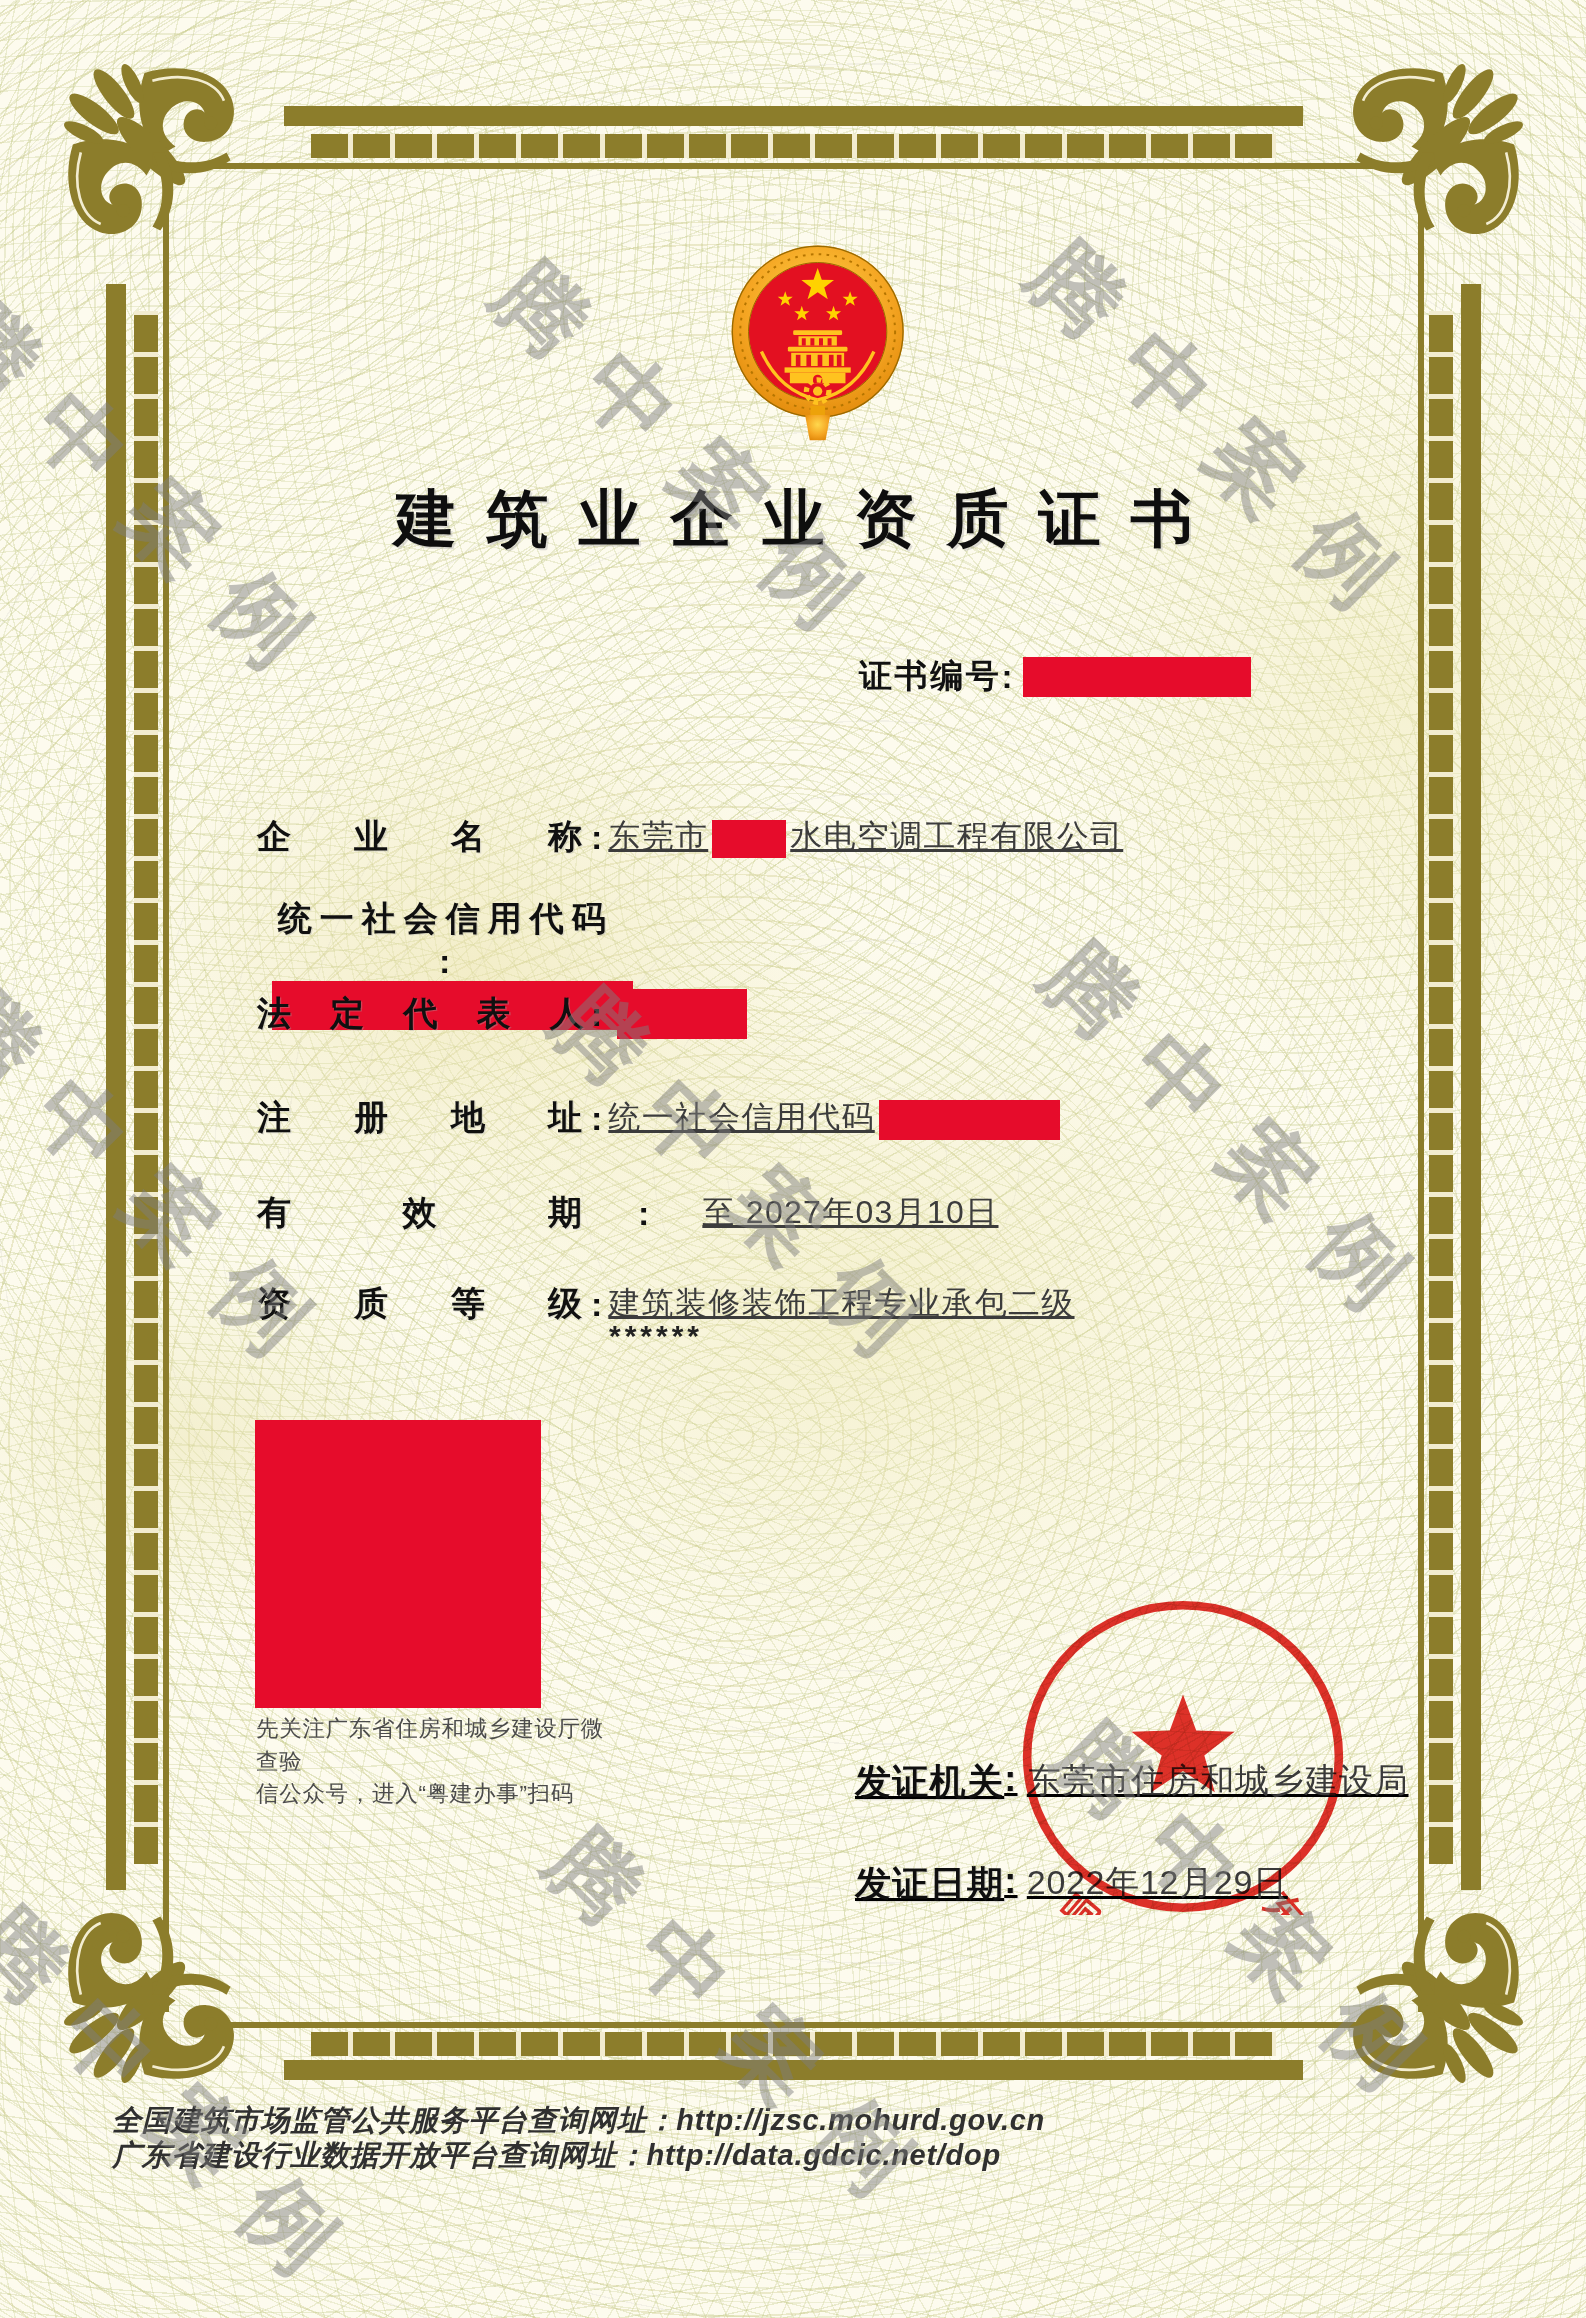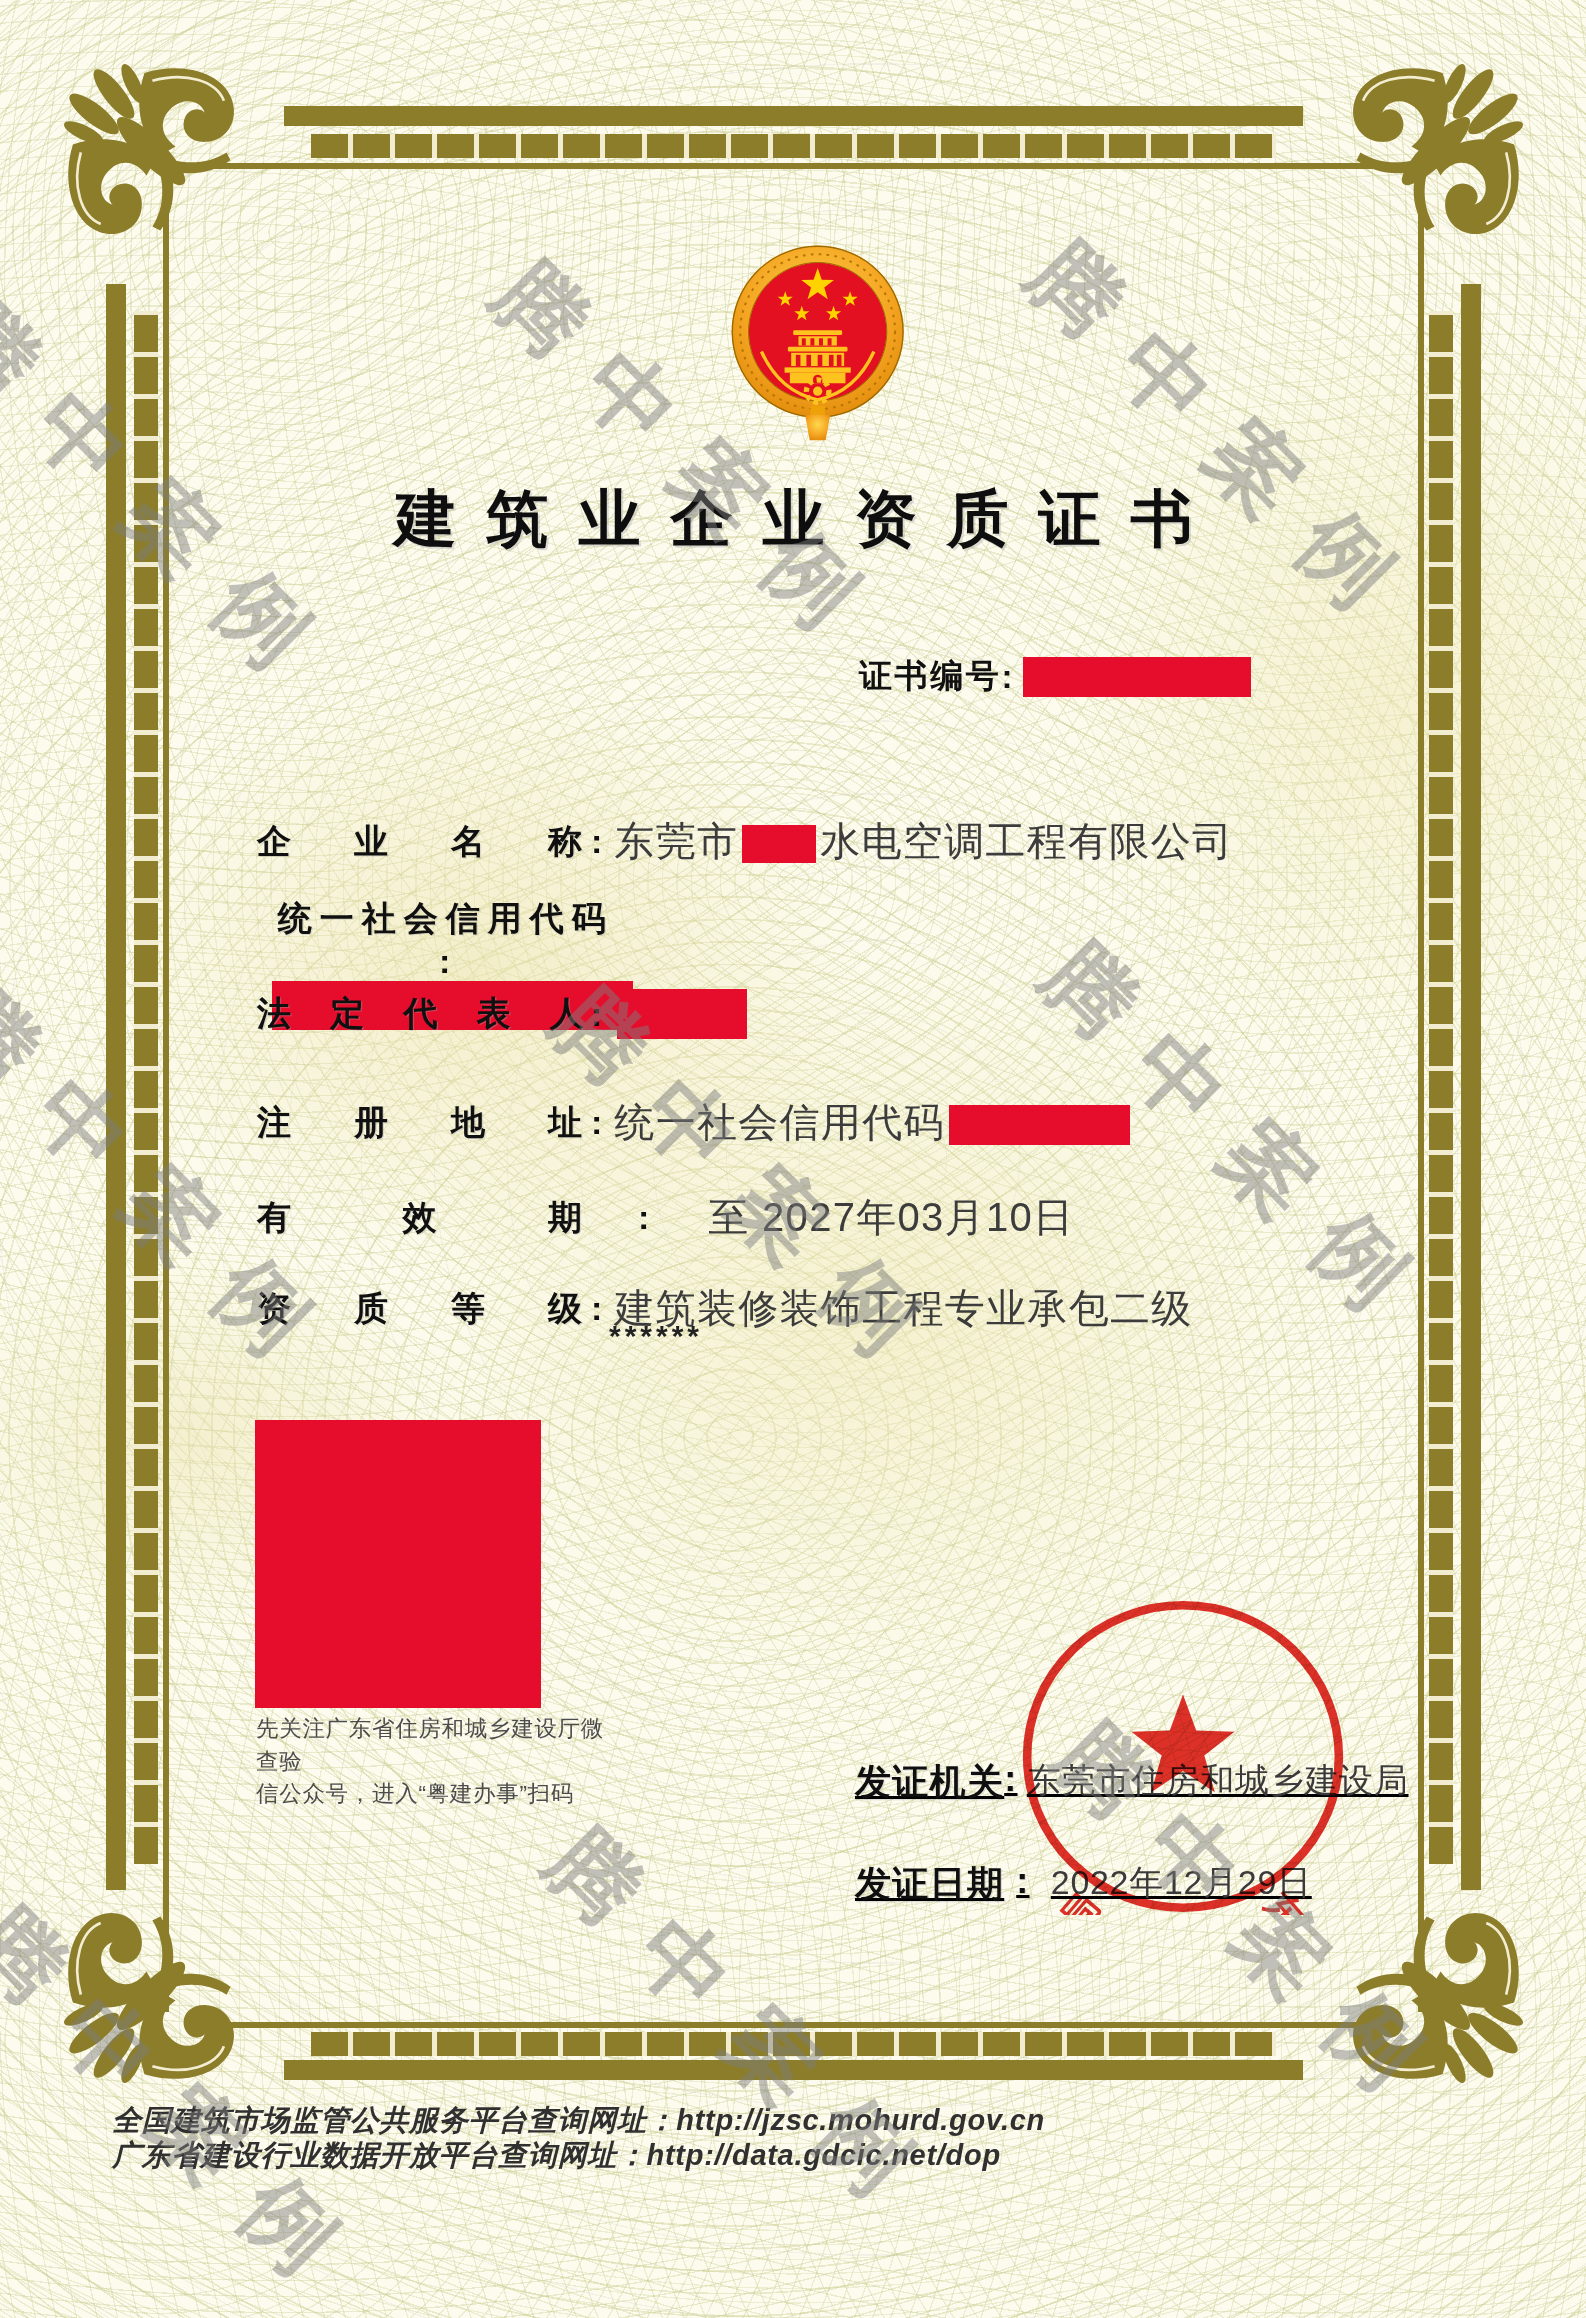--- a/index.html
+++ b/index.html
@@ -49,34 +49,34 @@
     text-shadow:2px 2px 0 rgba(160,160,160,.35);}
   .certno{position:absolute;left:859px;top:654px;display:flex;align-items:center;z-index:12;}
   .certno-label{font-size:33px;font-weight:bold;color:#111;letter-spacing:2.6px;}
   .redblock{background:#e60c2b;display:inline-block;}
   .certno-block{width:228px;height:40px;margin-left:8px;}
   .row{position:absolute;left:257px;display:flex;align-items:center;z-index:10;white-space:nowrap;}
   .lbl{display:inline-block;width:334px;font-size:34px;font-weight:bold;color:#101010;
     text-shadow:1.3px 1.3px 0 rgba(170,170,170,.35);}
   .ls22{letter-spacing:14.5px;} .ls12{letter-spacing:8px;} .ls4{letter-spacing:2.6px;}
   .colon{font-size:34px;font-weight:bold;color:#101010;}
-  .val{font-size:40px;color:#3c3c3c;margin-left:12px;letter-spacing:1.3px;}
+  .val{font-size:32px;color:#3c3c3c;margin-left:6px;letter-spacing:1.3px;text-decoration:underline;}
   .r-company{top:814px;} .r-credit{top:896px;flex-direction:column;} .r-legal{top:989px;}
   .r-address{top:1095px;} .r-validity{top:1190px;gap:47px;} .r-grade{top:1281px;}
   .blk-company{width:74px;height:38px;vertical-align:middle;margin:0 4px;}
   .blk-credit{width:361px;height:49px;margin-left:14.5px;}
   .blk-legal{width:130px;height:50px;margin-left:14.5px;}
   .blk-address{width:181px;height:40px;vertical-align:middle;margin-left:4px;}
   .grade2{position:absolute;left:609px;top:1319px;font-size:30px;font-weight:bold;color:#222;
     letter-spacing:4px;z-index:10;}
   .qr-block{position:absolute;left:255px;top:1420px;width:286px;height:288px;z-index:9;}
   .qr-caption{position:absolute;left:256px;top:1713px;width:529px;z-index:10;
     font-size:22.5px;color:#4c4c4c;line-height:1.45;letter-spacing:0.7px;}
   .bigrow{position:absolute;left:855px;display:flex;align-items:flex-start;z-index:12;white-space:nowrap;text-decoration:underline;}
-  .r-issuer{top:1758px;} .r-date{top:1860px;gap:12px;}
+  .r-issuer{top:1758px;} .r-date{top:1860px;}
   .big-lbl{font-size:36px;font-weight:bold;color:#0f0f0f;letter-spacing:1.3px;
     text-shadow:1.3px 1.3px 0 rgba(170,170,170,.35);}
   .big-val{font-size:34px;color:#3a3a3a;margin-left:9.3px;letter-spacing:0.7px;}
   .seal{position:absolute;left:1021px;top:1598px;width:324px;height:317px;z-index:30;
     opacity:.92;mix-blend-mode:multiply;}
   .footer{position:absolute;left:112px;top:2103px;z-index:10;font-size:29px;font-weight:700;
     color:#303030;line-height:1.22;letter-spacing:0.7px;font-style:italic;}
   .wm{position:absolute;z-index:40;pointer-events:none;white-space:nowrap;
     font-size:89px;font-weight:600;letter-spacing:38px;color:rgba(125,125,125,.48);
     transform-origin:0 50%;transform:rotate(45deg);}

